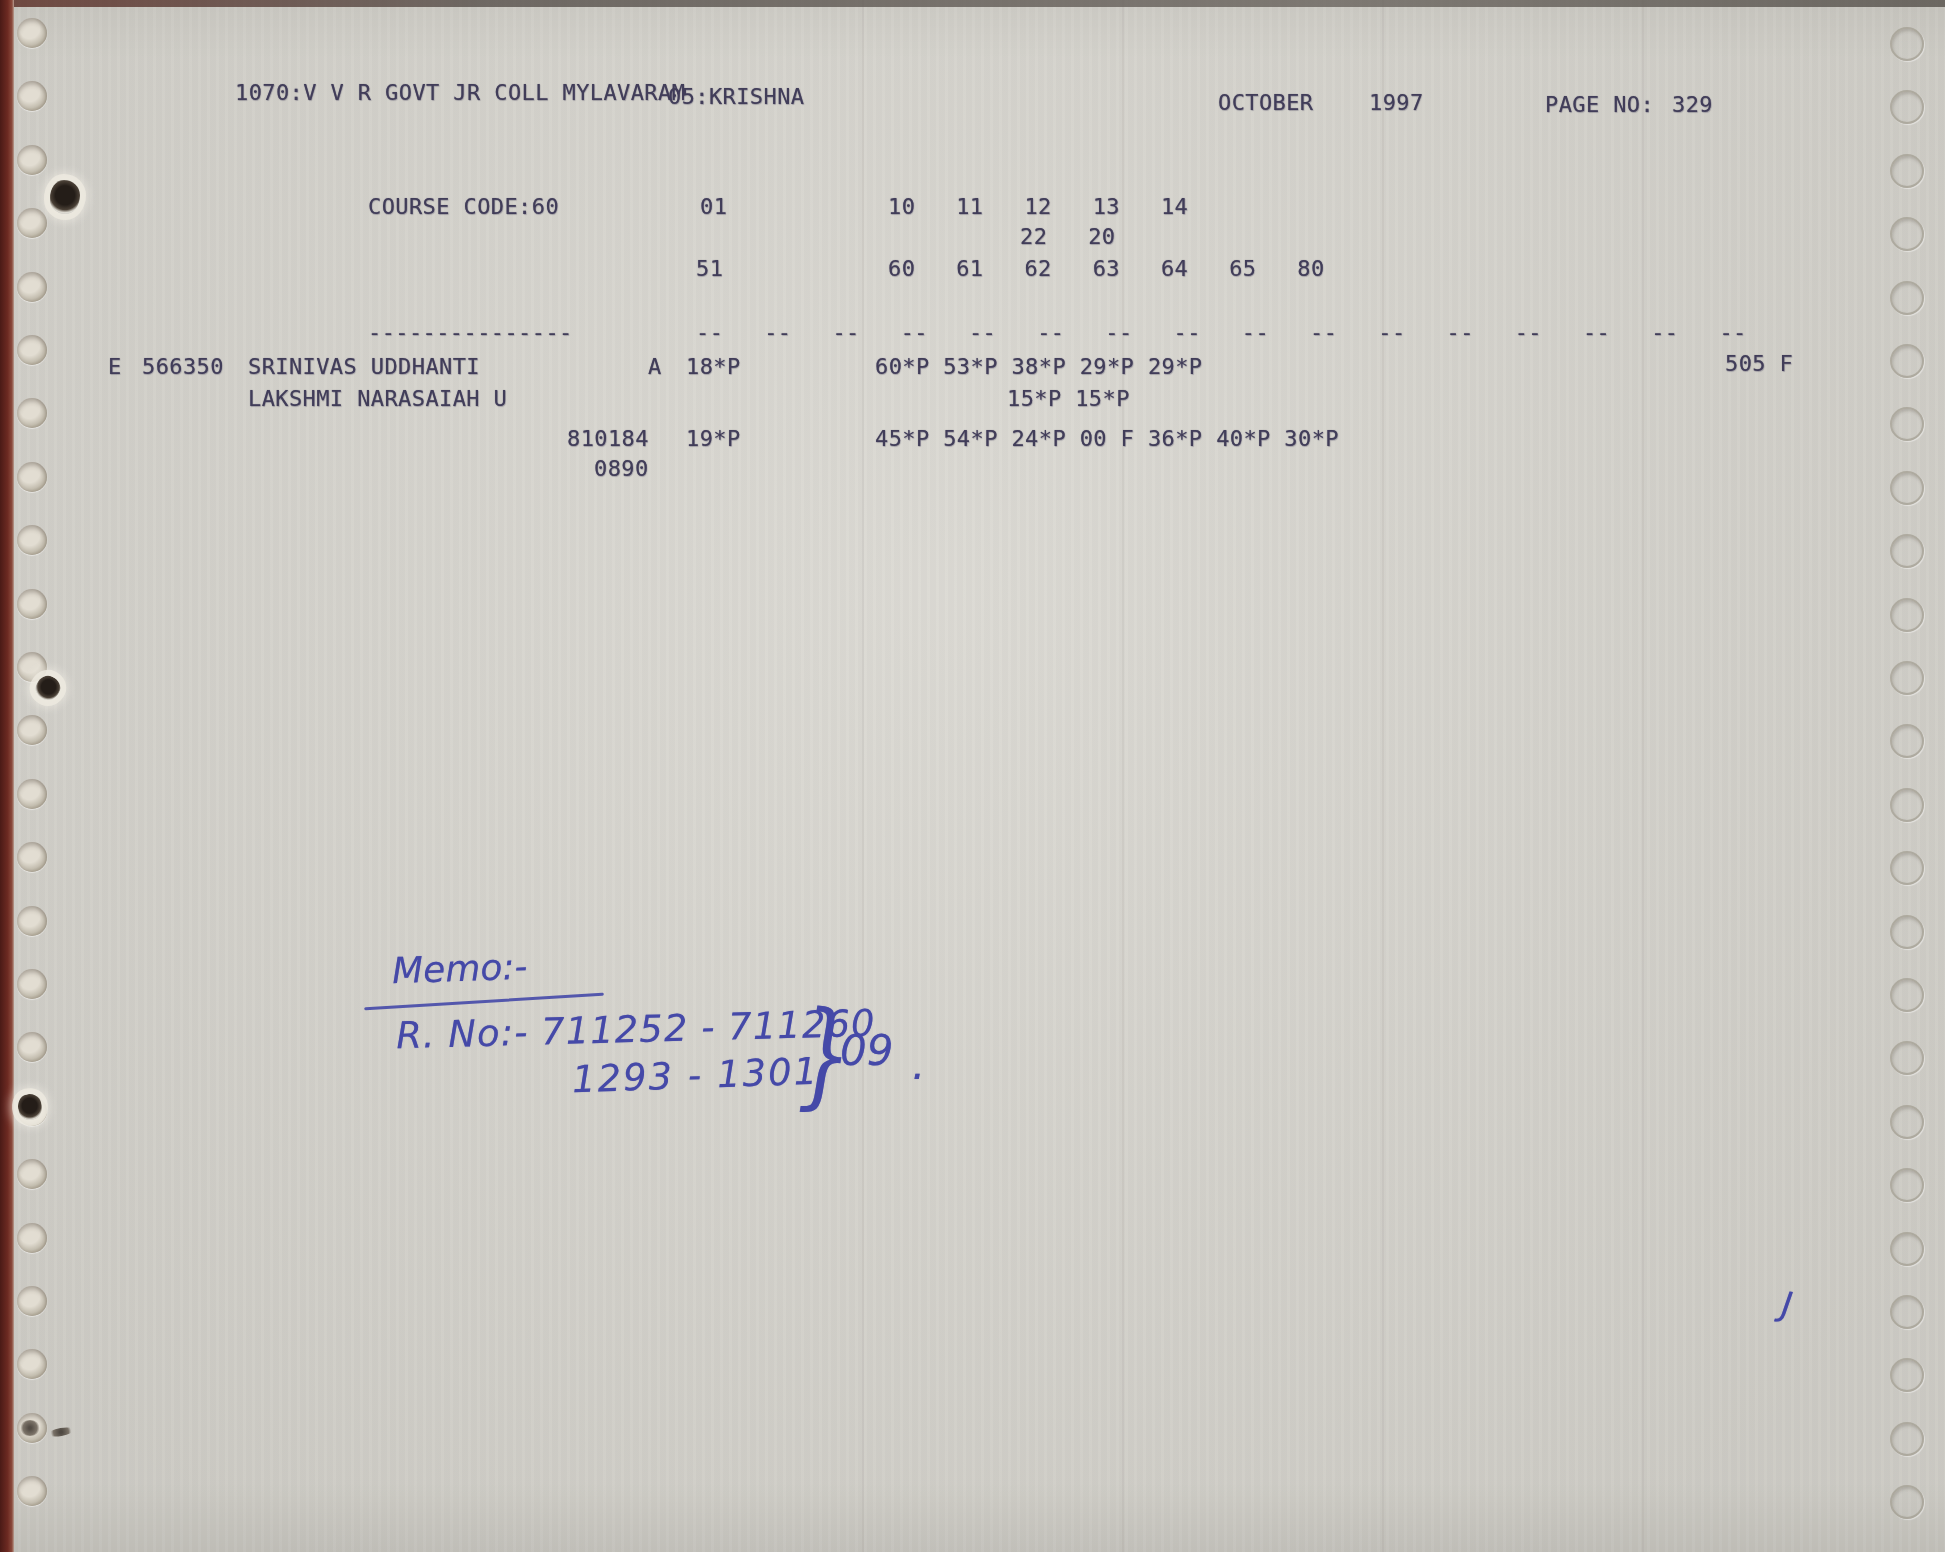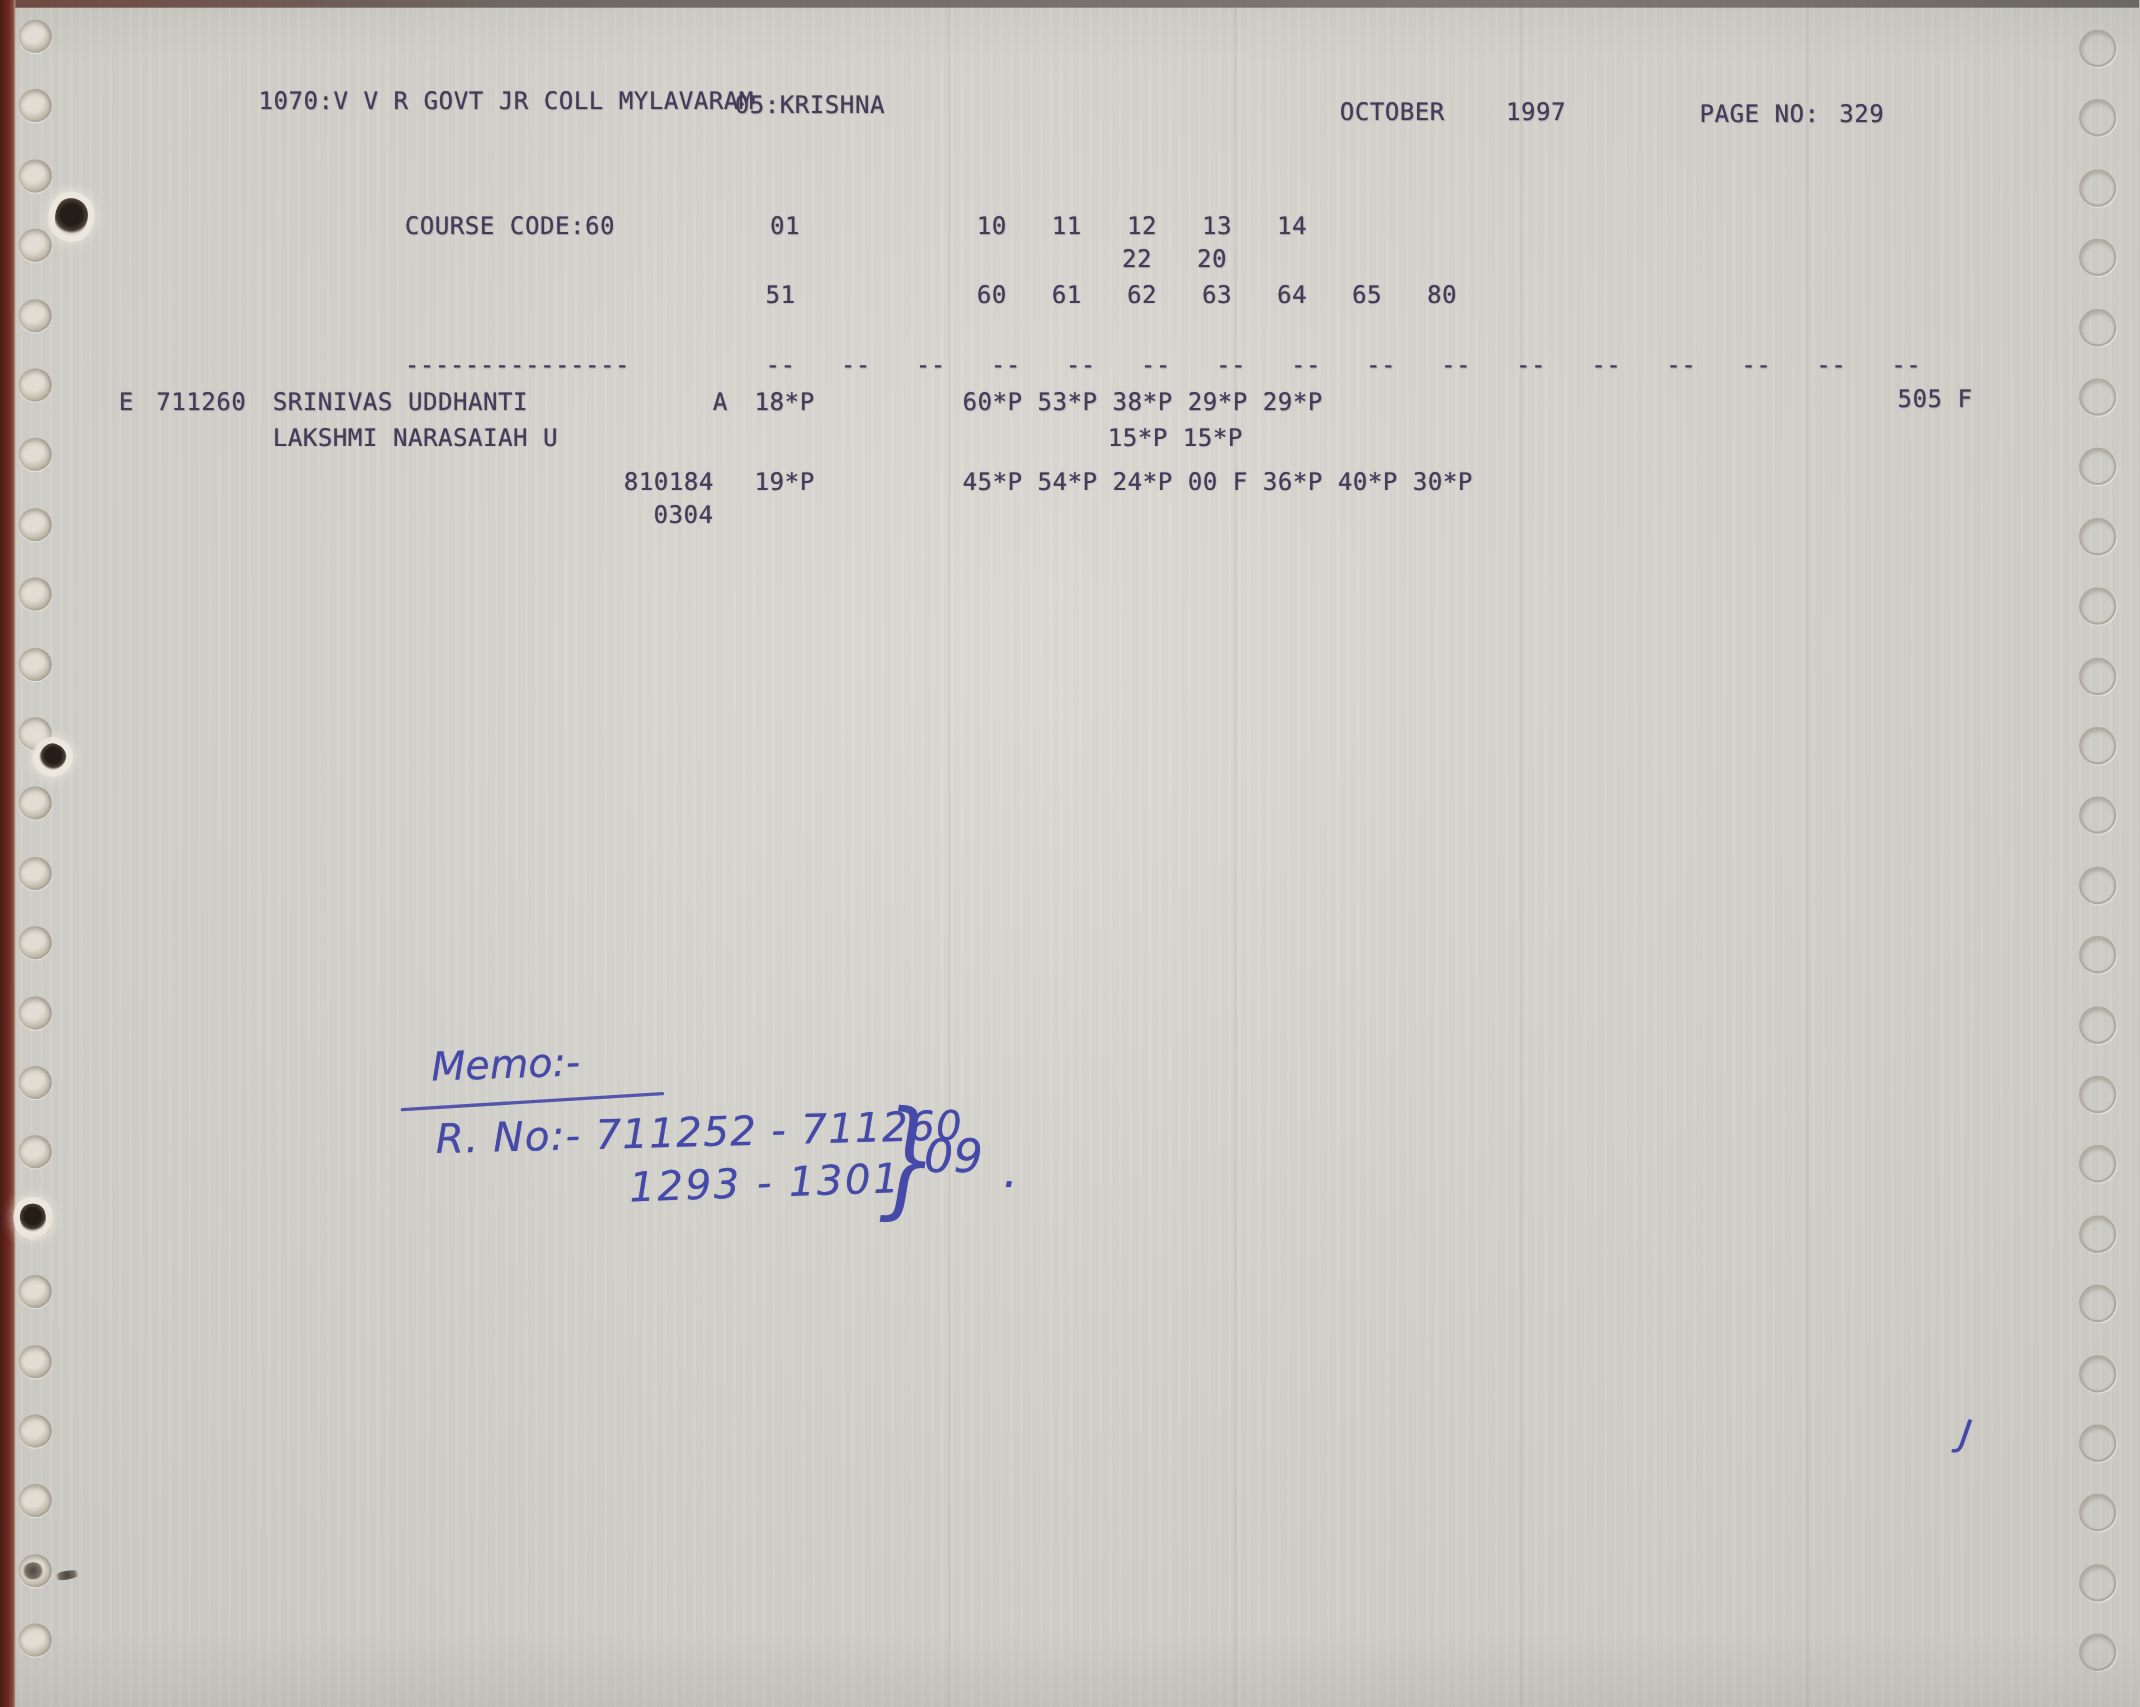--- a/index.html
+++ b/index.html
@@ -121,32 +121,32 @@
   <div class="pr" style="left:368px;top:194px">COURSE CODE:60</div>
   <div class="pr" style="left:700px;top:194px">01</div>
   <div class="pr" style="left:888px;top:194px">10   11   12   13   14</div>
   <div class="pr" style="left:1020px;top:224px">22   20</div>
   <div class="pr" style="left:696px;top:256px">51</div>
   <div class="pr" style="left:888px;top:256px">60   61   62   63   64   65   80</div>
   <div class="pr" style="left:368px;top:320px">---------------</div>
   <div class="pr" style="left:696px;top:320px">--   --   --   --   --   --   --   --   --   --   --   --   --   --   --   --</div>
 
   <div class="pr" style="left:108px;top:354px">E</div>
-  <div class="pr" style="left:142px;top:354px">711260</div>
+  <div class="pr" style="left:142px;top:354px">566350</div>
   <div class="pr" style="left:248px;top:354px">SRINIVAS UDDHANTI</div>
   <div class="pr" style="left:648px;top:354px">A</div>
   <div class="pr" style="left:686px;top:354px">18*P</div>
   <div class="pr" style="left:875px;top:354px">60*P 53*P 38*P 29*P 29*P</div>
   <div class="pr" style="left:1725px;top:351px">505 F</div>
   <div class="pr" style="left:248px;top:386px">LAKSHMI NARASAIAH U</div>
   <div class="pr" style="left:1007px;top:386px">15*P 15*P</div>
   <div class="pr" style="left:567px;top:426px">810184</div>
   <div class="pr" style="left:686px;top:426px">19*P</div>
   <div class="pr" style="left:875px;top:426px">45*P 54*P 24*P 00 F 36*P 40*P 30*P</div>
-  <div class="pr" style="left:594px;top:456px">0304</div>
+  <div class="pr" style="left:594px;top:456px">0890</div>
 
   <div class="hw" style="left:392px;top:948px;font-size:36px;transform:rotate(-2deg)">Memo:-</div>
   <div class="hw-underline" style="left:364px;top:1000px;width:240px"></div>
   <div class="hw" style="left:396px;top:1008px;font-size:37px;transform:rotate(-1.5deg);letter-spacing:1px">R. No:- 711252 - 711260</div>
   <div class="hw" style="left:572px;top:1054px;font-size:37px;transform:rotate(-2deg);letter-spacing:2px">1293 - 1301</div>
   <div class="hw hw-brace" style="left:788px;top:986px;font-size:116px">}</div>
   <div class="hw" style="left:840px;top:1026px;font-size:42px">09</div>
   <div class="hw" style="left:912px;top:1040px;font-size:42px">.</div>
   <div class="hw" style="left:1782px;top:1284px;font-size:34px;transform:rotate(8deg)">J</div>
 </div>

